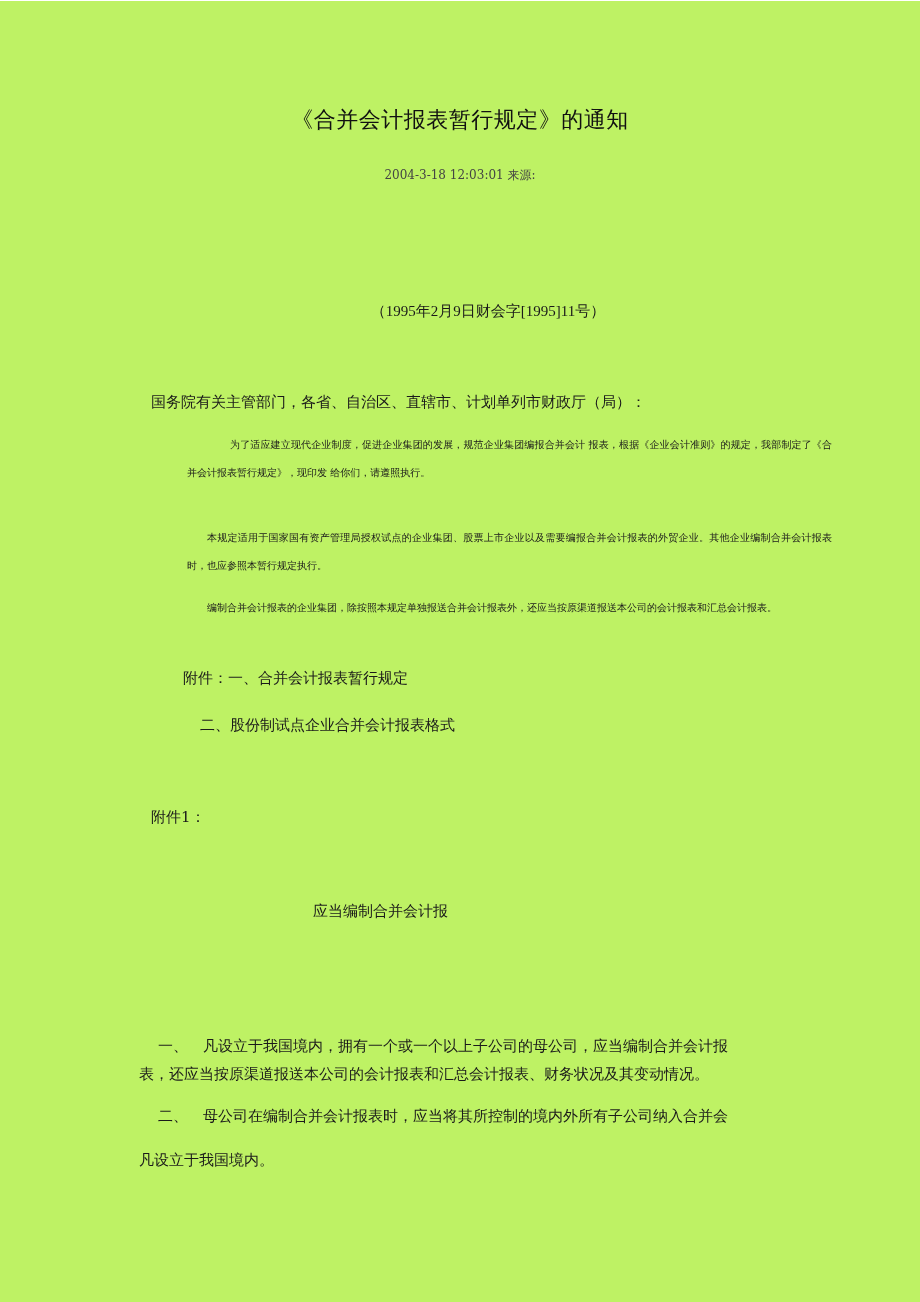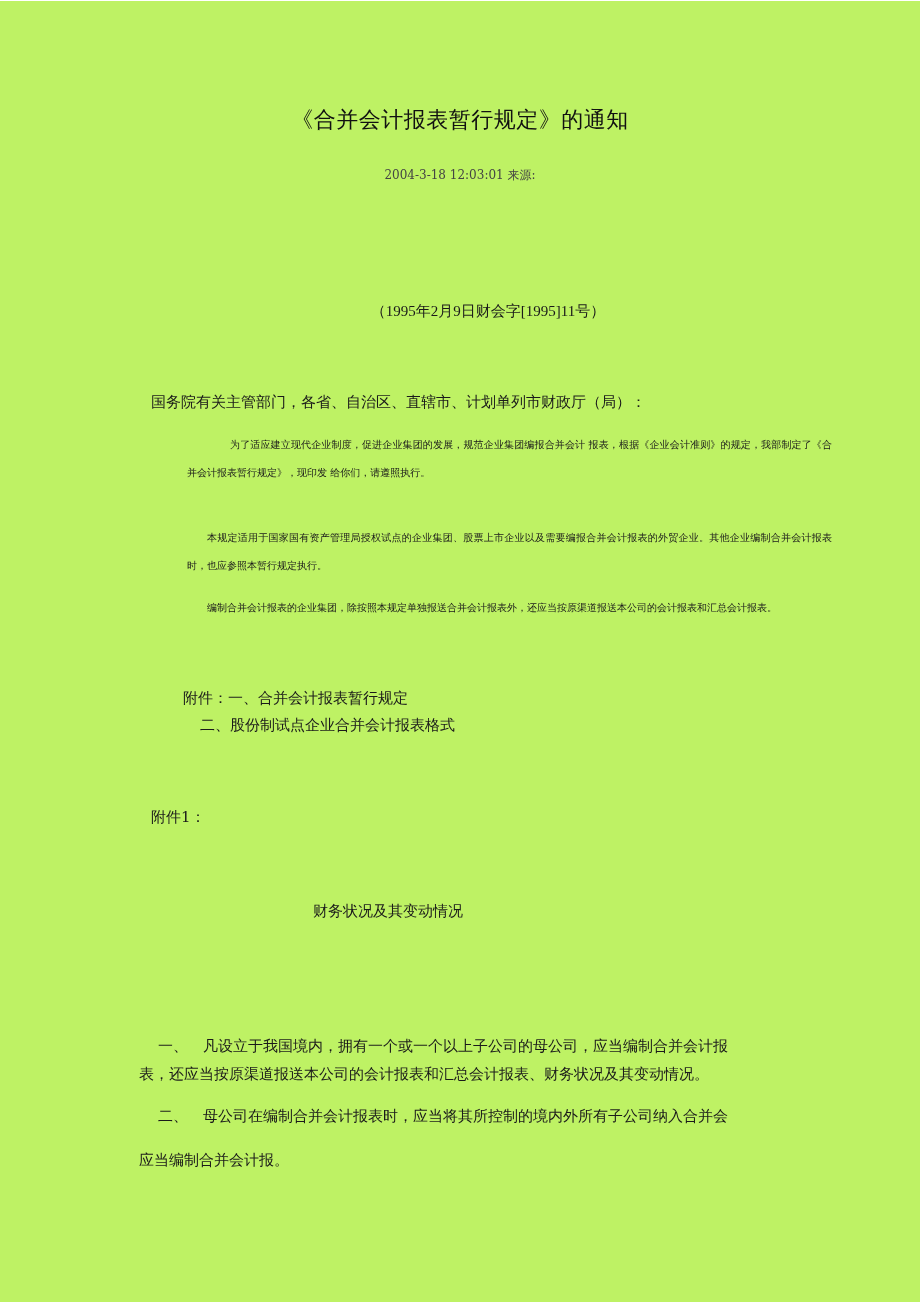--- a/index.html
+++ b/index.html
@@ -78,30 +78,30 @@
   <div class="line sans" style="left:0; width:920px; text-align:center; top:303px; font-size:15px;">（1995年2月9日财会字[1995]11号）</div>
 
   <div class="line" style="left:151px; top:394px;">国务院有关主管部门，各省、自治区、直辖市、计划单列市财政厅（局）：</div>
 
   <div class="para" style="top:430px; text-indent:43px;">为了适应建立现代企业制度，促进企业集团的发展，规范企业集团编报合并会计 报表，根据《企业会计准则》的规定，我部制定了《合并会计报表暂行规定》，现印发 给你们，请遵照执行。</div>
 
   <div class="para" style="top:593px; text-indent:20px;">编制合并会计报表的企业集团，除按照本规定单独报送合并会计报表外，还应当按原渠道报送本公司的会计报表和汇总会计报表。</div>
 
   <div class="para" style="top:523px; text-indent:20px;">本规定适用于国家国有资产管理局授权试点的企业集团、股票上市企业以及需要编报合并会计报表的外贸企业。其他企业编制合并会计报表时，也应参照本暂行规定执行。</div>
 
-  <div class="line" style="left:183px; top:670px;margin-top:20px;">附件：一、合并会计报表暂行规定</div>
+  <div class="line" style="left:183px; top:670px;">附件：一、合并会计报表暂行规定</div>
 
   <div class="line" style="left:200px; top:717px;">二、股份制试点企业合并会计报表格式</div>
 
   <div class="line" style="left:151px; top:809px;">附件1：</div>
 
-  <div class="line" style="left:313px; top:903px;">财务状况及其变动情况</div>
+  <div class="line" style="left:313px; top:903px;">应当编制合并会计报</div>
 
 
   <div class="line" style="left:158px; top:1038px;">一、</div>
   <div class="line" style="left:203px; top:1038px;">凡设立于我国境内，拥有一个或一个以上子公司的母公司，应当编制合并会计报</div>
   <div class="line" style="left:139px; top:1066px;">表，还应当按原渠道报送本公司的会计报表和汇总会计报表、财务状况及其变动情况。</div>
 
   <div class="line" style="left:158px; top:1108px;">二、</div>
   <div class="line" style="left:203px; top:1108px;">母公司在编制合并会计报表时，应当将其所控制的境内外所有子公司纳入合并会</div>
-  <div class="line" style="left:139px; top:1152px;">应当编制合并会计报。</div>
+  <div class="line" style="left:139px; top:1152px;">凡设立于我国境内。</div>
 
 </div>
 
 </body></html>

